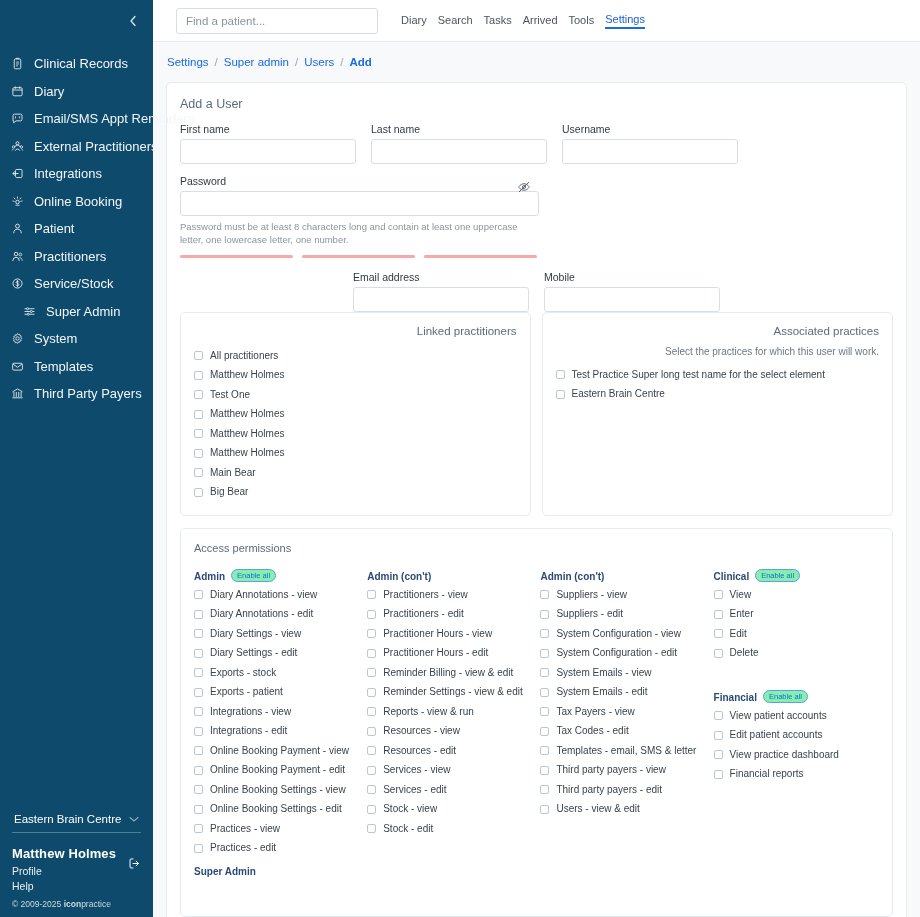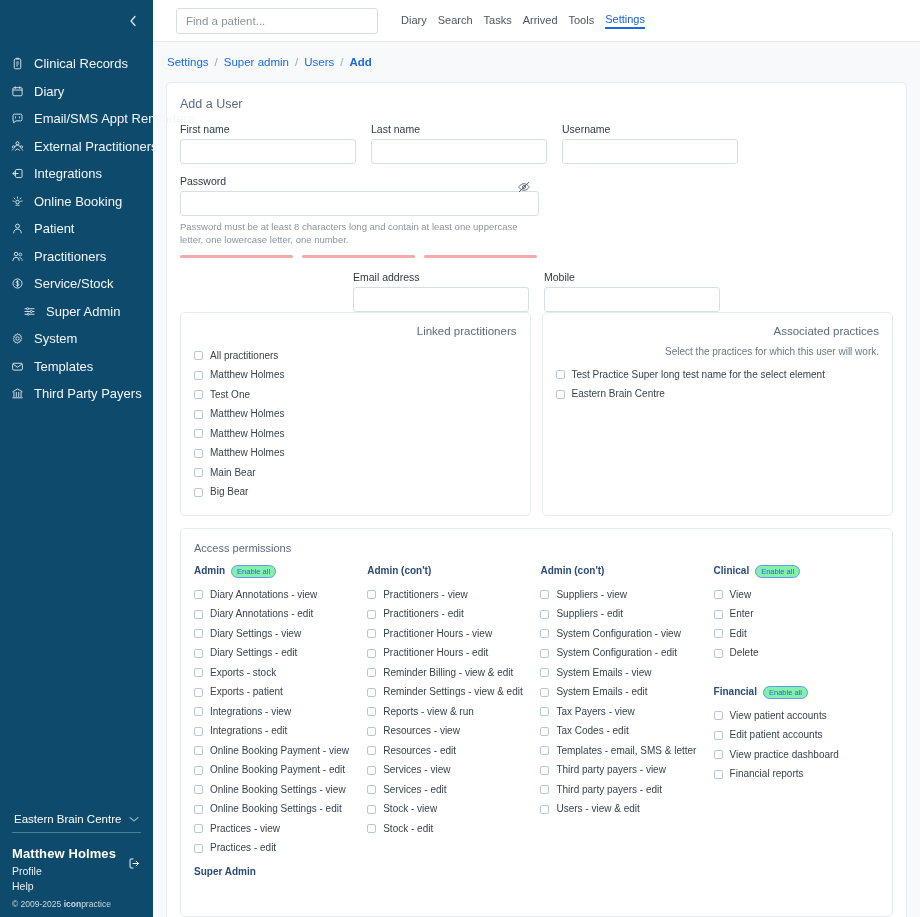--- a/index.html
+++ b/index.html
@@ -125,21 +125,21 @@
   }
   .cbtext { font-size: 10px; color: #39434d; line-height: 1; }
 
   
   .perm-card { margin-top: 12px; border: 1px solid #e6ebf0; border-radius: 5px; background: #fff; padding: 13px 13px 16px 13px; }
   .perm-title { font-size: 11px; color: #5b6b7e; margin-bottom: 11px; }
   .perm-cols { display: flex; }
   .perm-col { width: 178px; }
   .perm-col:last-child { width: 170px; }
   .perm-head {
-    display: flex; align-items: flex-start; gap: 6px; height: 17px; margin-bottom: 3px;
+    display: flex; align-items: flex-end; gap: 6px; height: 17px; margin-bottom: 3px;
   }
   .perm-head-text { font-size: 10px; color: #2a4a77; font-weight: bold; }
   .enable-all {
     font-size: 7.5px; color: #1a6ae0; border: 1px solid #5f9bf0; border-radius: 9px;
     padding: 1.5px 5px 2px 5px; cursor: pointer; line-height: 1; background: #86efac;
     white-space: nowrap;
   }
   .perm-head.spaced { margin-top: 23px; }
   .super-head { font-size: 10px; color: #2a4a77; font-weight: bold; margin-top: 8px; margin-bottom: 3px;}
 </style>

